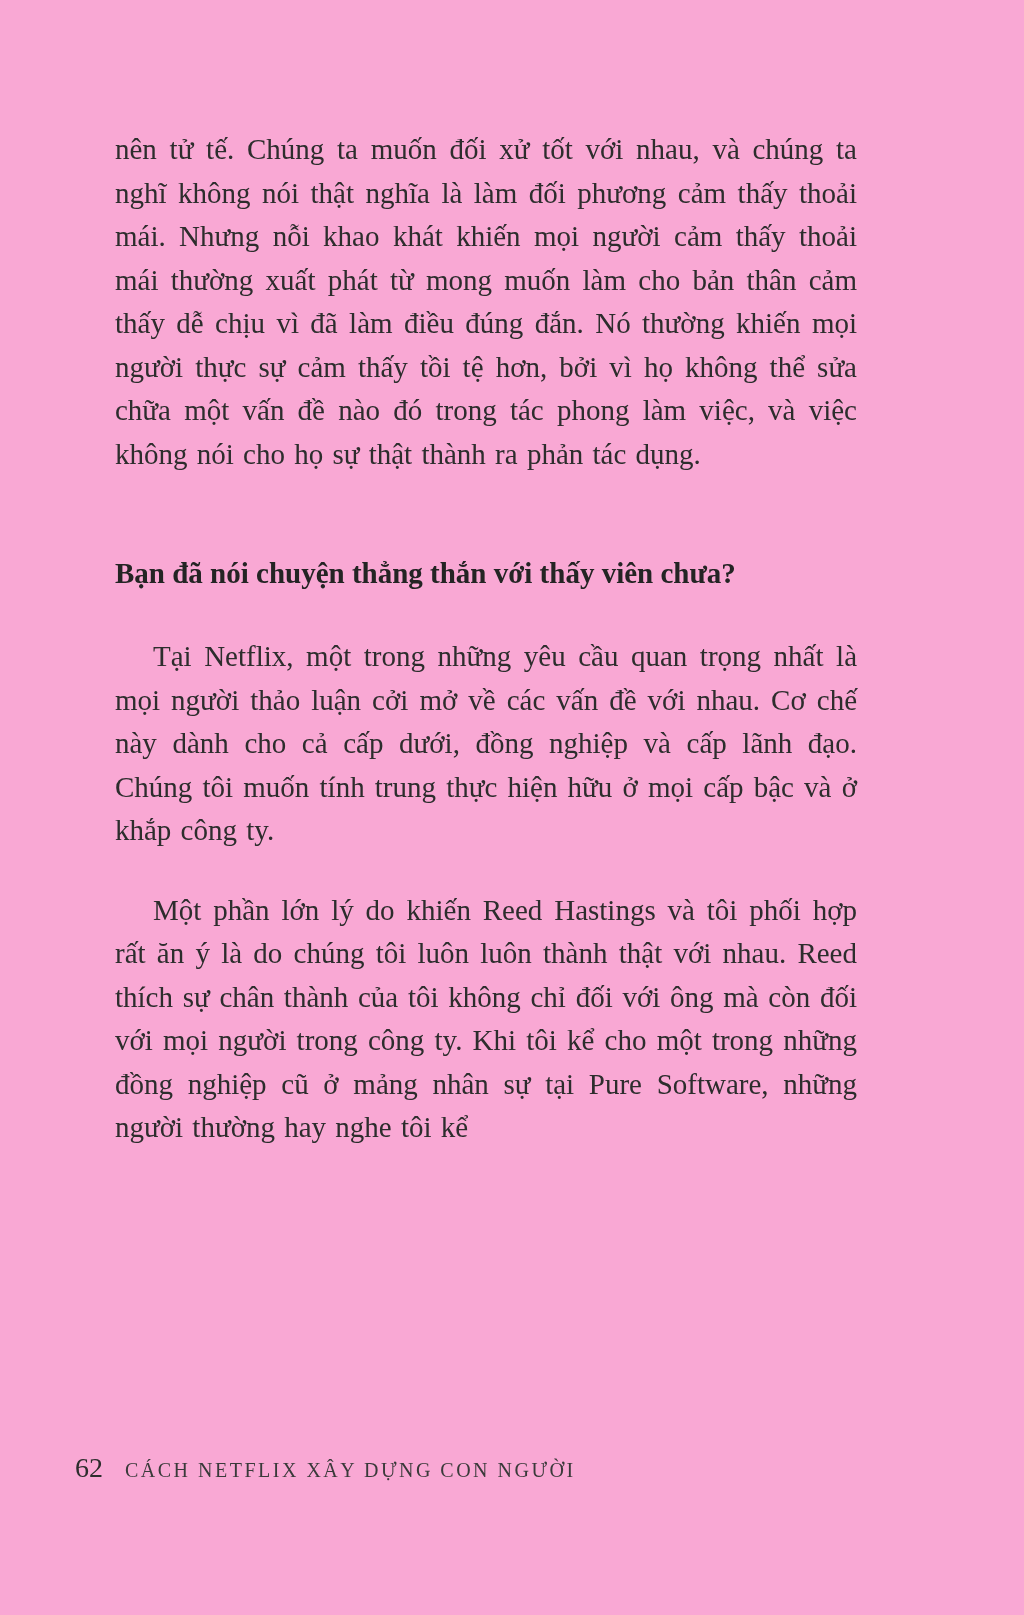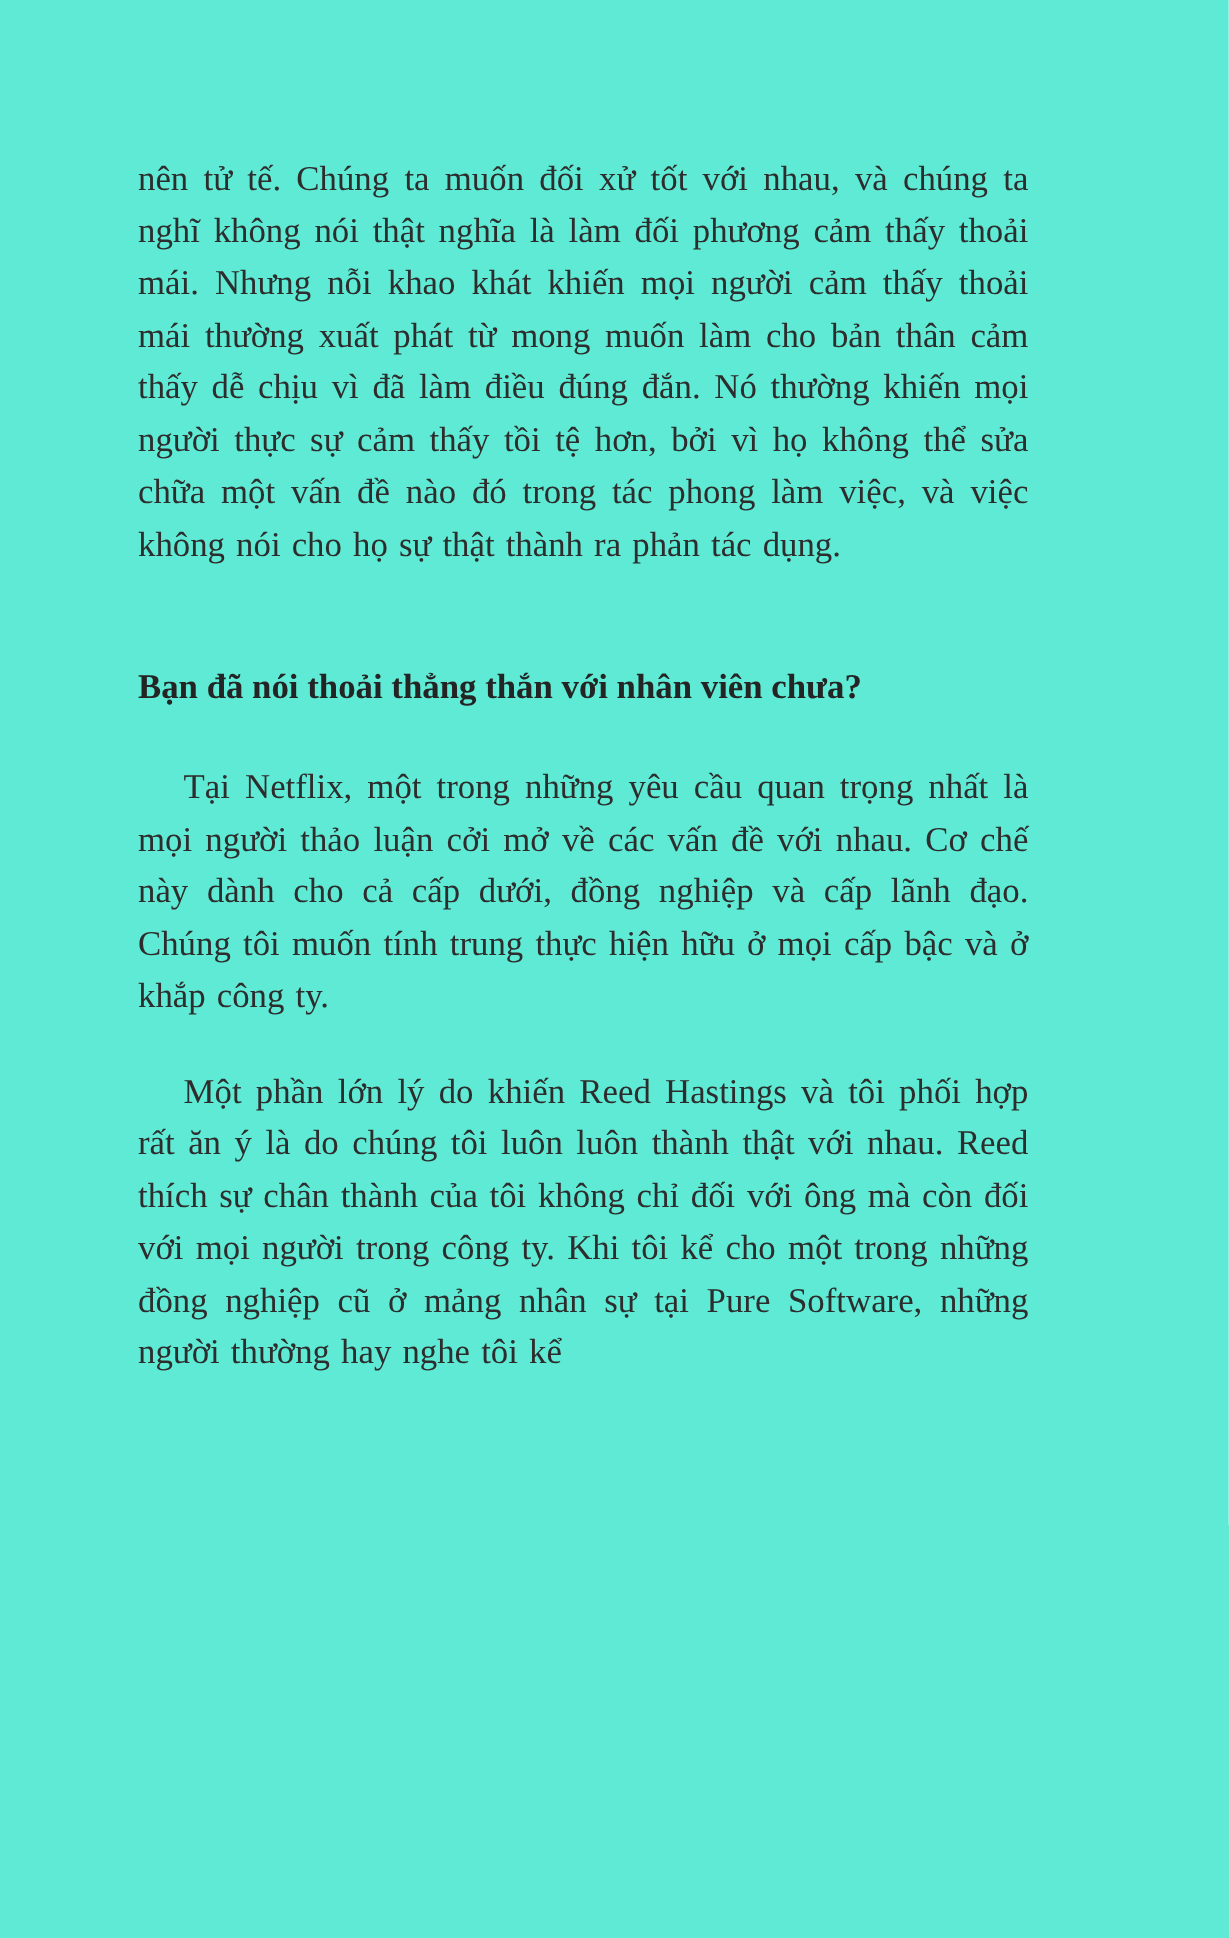--- a/index.html
+++ b/index.html
@@ -4,21 +4,21 @@
 <style>
   html, body {
     margin: 0;
     padding: 0;
     background: #ffffff;
   }
   .page {
     position: relative;
     width: 1024px;
     height: 1615px;
-    background: #5eead4;
+    background: #f9a8d4;
     font-family: "Liberation Serif", "DejaVu Serif", serif;
     color: #2d2d2d;
     overflow: hidden;
   }
   .text-block {
     position: absolute;
     left: 115px;
     top: 128px;
     width: 742px;
   }
@@ -57,18 +57,22 @@
     color: #3a3a3a;
     text-transform: uppercase;
   }
 </style>
 </head>
 <body>
 
 <div class="page">
   <main class="text-block">
     <p class="para">nên tử tế. Chúng ta muốn đối xử tốt với nhau, và chúng ta nghĩ không nói thật nghĩa là làm đối phương cảm thấy thoải mái. Nhưng nỗi khao khát khiến mọi người cảm thấy thoải mái thường xuất phát từ mong muốn làm cho bản thân cảm thấy dễ chịu vì đã làm điều đúng đắn. Nó thường khiến mọi người thực sự cảm thấy tồi tệ hơn, bởi vì họ không thể sửa chữa một vấn đề nào đó trong tác phong làm việc, và việc không nói cho họ sự thật thành ra phản tác dụng.</p>
-    <h2 class="section-heading">Bạn đã nói thoải thẳng thắn với nhân viên chưa?</h2>
+    <h2 class="section-heading">Bạn đã nói chuyện thẳng thắn với thấy viên chưa?</h2>
     <p class="para indent">Tại Netflix, một trong những yêu cầu quan trọng nhất là mọi người thảo luận cởi mở về các vấn đề với nhau. Cơ chế này dành cho cả cấp dưới, đồng nghiệp và cấp lãnh đạo. Chúng tôi muốn tính trung thực hiện hữu ở mọi cấp bậc và ở khắp công ty.</p>
     <p class="para indent">Một phần lớn lý do khiến Reed Hastings và tôi phối hợp rất ăn ý là do chúng tôi luôn luôn thành thật với nhau. Reed thích sự chân thành của tôi không chỉ đối với ông mà còn đối với mọi người trong công ty. Khi tôi kể cho một trong những đồng nghiệp cũ ở mảng nhân sự tại Pure Software, những người thường hay nghe tôi kể</p>
   </main>
 
+  <footer class="footer">
+    <span class="page-number">62</span>
+    <span class="running-title">CÁCH NETFLIX XÂY DỰNG CON NGƯỜI</span>
+  </footer>
 </div>
 
 </body></html>

